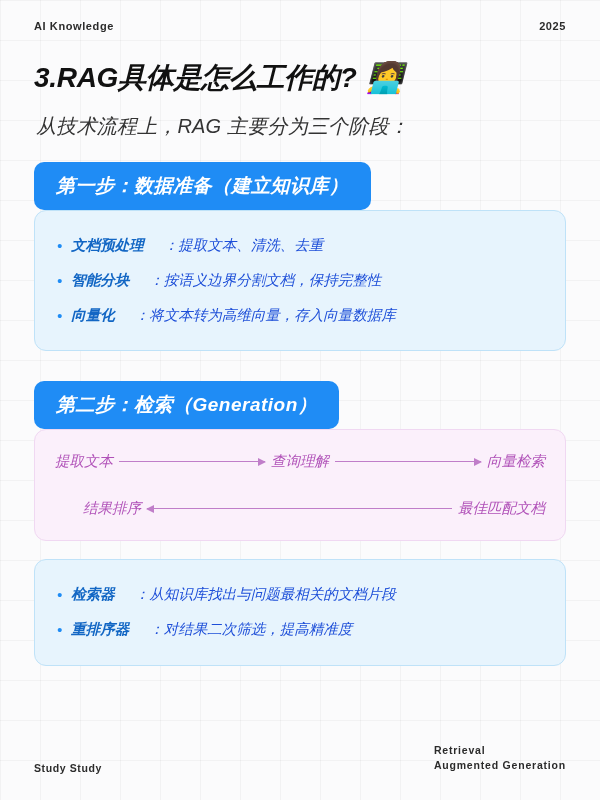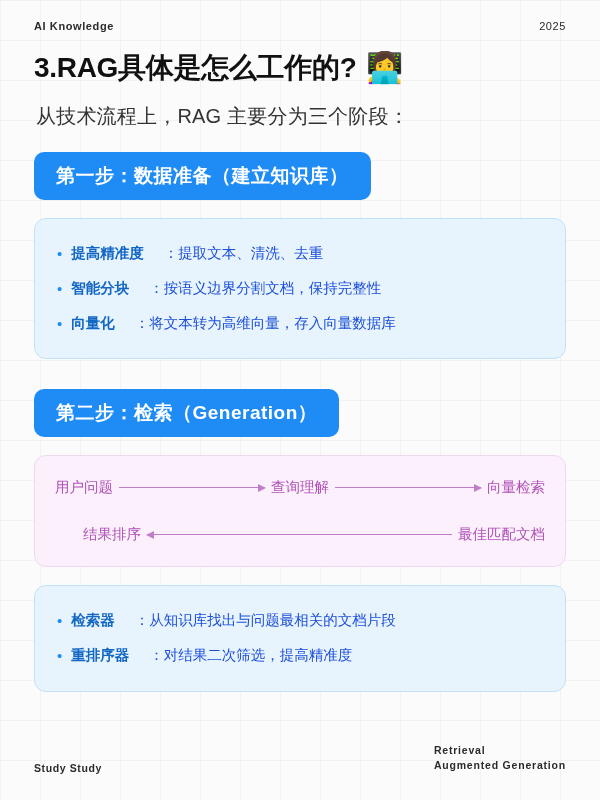--- a/index.html
+++ b/index.html
@@ -32,29 +32,30 @@
     right: 34px;
     display: flex;
     justify-content: space-between;
     align-items: center;
     font-size: 11px;
     letter-spacing: 0.6px;
     color: #2b2b2b;
     font-weight: bold;
   }
   .header .year {
-    font-weight: normal;
+    font-weight: bold;
     color: #2b2b2b;
   }
   
   .content {
     position: absolute;
-    top: 50px;
+    top: 60px;
     left: 34px;
     right: 34px;
+    font-style: italic;
   }
   .title {
     font-size: 28px;
     font-weight: bold;
     color: #111111;
     letter-spacing: -0.3px;
     display: flex;
     align-items: center;
     gap: 10px;
     margin: 0 0 18px 0;
@@ -72,21 +73,20 @@
   }
   .step-badge {
     display: inline-block;
     background: #1f8cf5;
     color: #ffffff;
     font-size: 19px;
     font-weight: bold;
     padding: 11px 22px;
     border-radius: 10px;
     letter-spacing: 0.5px;
-    margin-bottom: 18px;
   }
   .card {
     border-radius: 12px;
     padding: 20px 22px;
     box-sizing: border-box;
   }
   .card-blue {
     background: #e7f4fd;
     border: 1px solid #bfe2f8;
   }
@@ -195,42 +195,42 @@
       <span class="emoji">👩‍💻</span>
     </h1>
 
     <p class="subtitle">从技术流程上，RAG 主要分为三个阶段：</p>
 
     <div class="step-badge">第一步：数据准备（建立知识库）</div>
 
     <div class="card card-blue">
       <div class="bullet-row">
         <span class="dot">•</span>
-        <span class="bterm">提高精准度</span>
+        <span class="bterm">文档预处理</span>
         <span class="bdesc">：提取文本、清洗、去重</span>
       </div>
       <div class="bullet-row">
         <span class="dot">•</span>
         <span class="bterm">智能分块</span>
         <span class="bdesc">：按语义边界分割文档，保持完整性</span>
       </div>
       <div class="bullet-row">
         <span class="dot">•</span>
         <span class="bterm">向量化</span>
         <span class="bdesc">：将文本转为高维向量，存入向量数据库</span>
       </div>
     </div>
 
     <div class="gap-lg"></div>
 
     <div class="step-badge">第二步：检索（Generation）</div>
 
     <div class="card card-pink">
       <div class="flow-row">
-        <span class="flow-node">用户问题</span>
+        <span class="flow-node">提取文本</span>
         <span class="arrow-line right"></span>
         <span class="flow-node">查询理解</span>
         <span class="arrow-line right"></span>
         <span class="flow-node">向量检索</span>
       </div>
       <div class="flow-row">
         <span class="flow-node">结果排序</span>
         <span class="arrow-line left"></span>
         <span class="flow-node">最佳匹配文档</span>
       </div>

